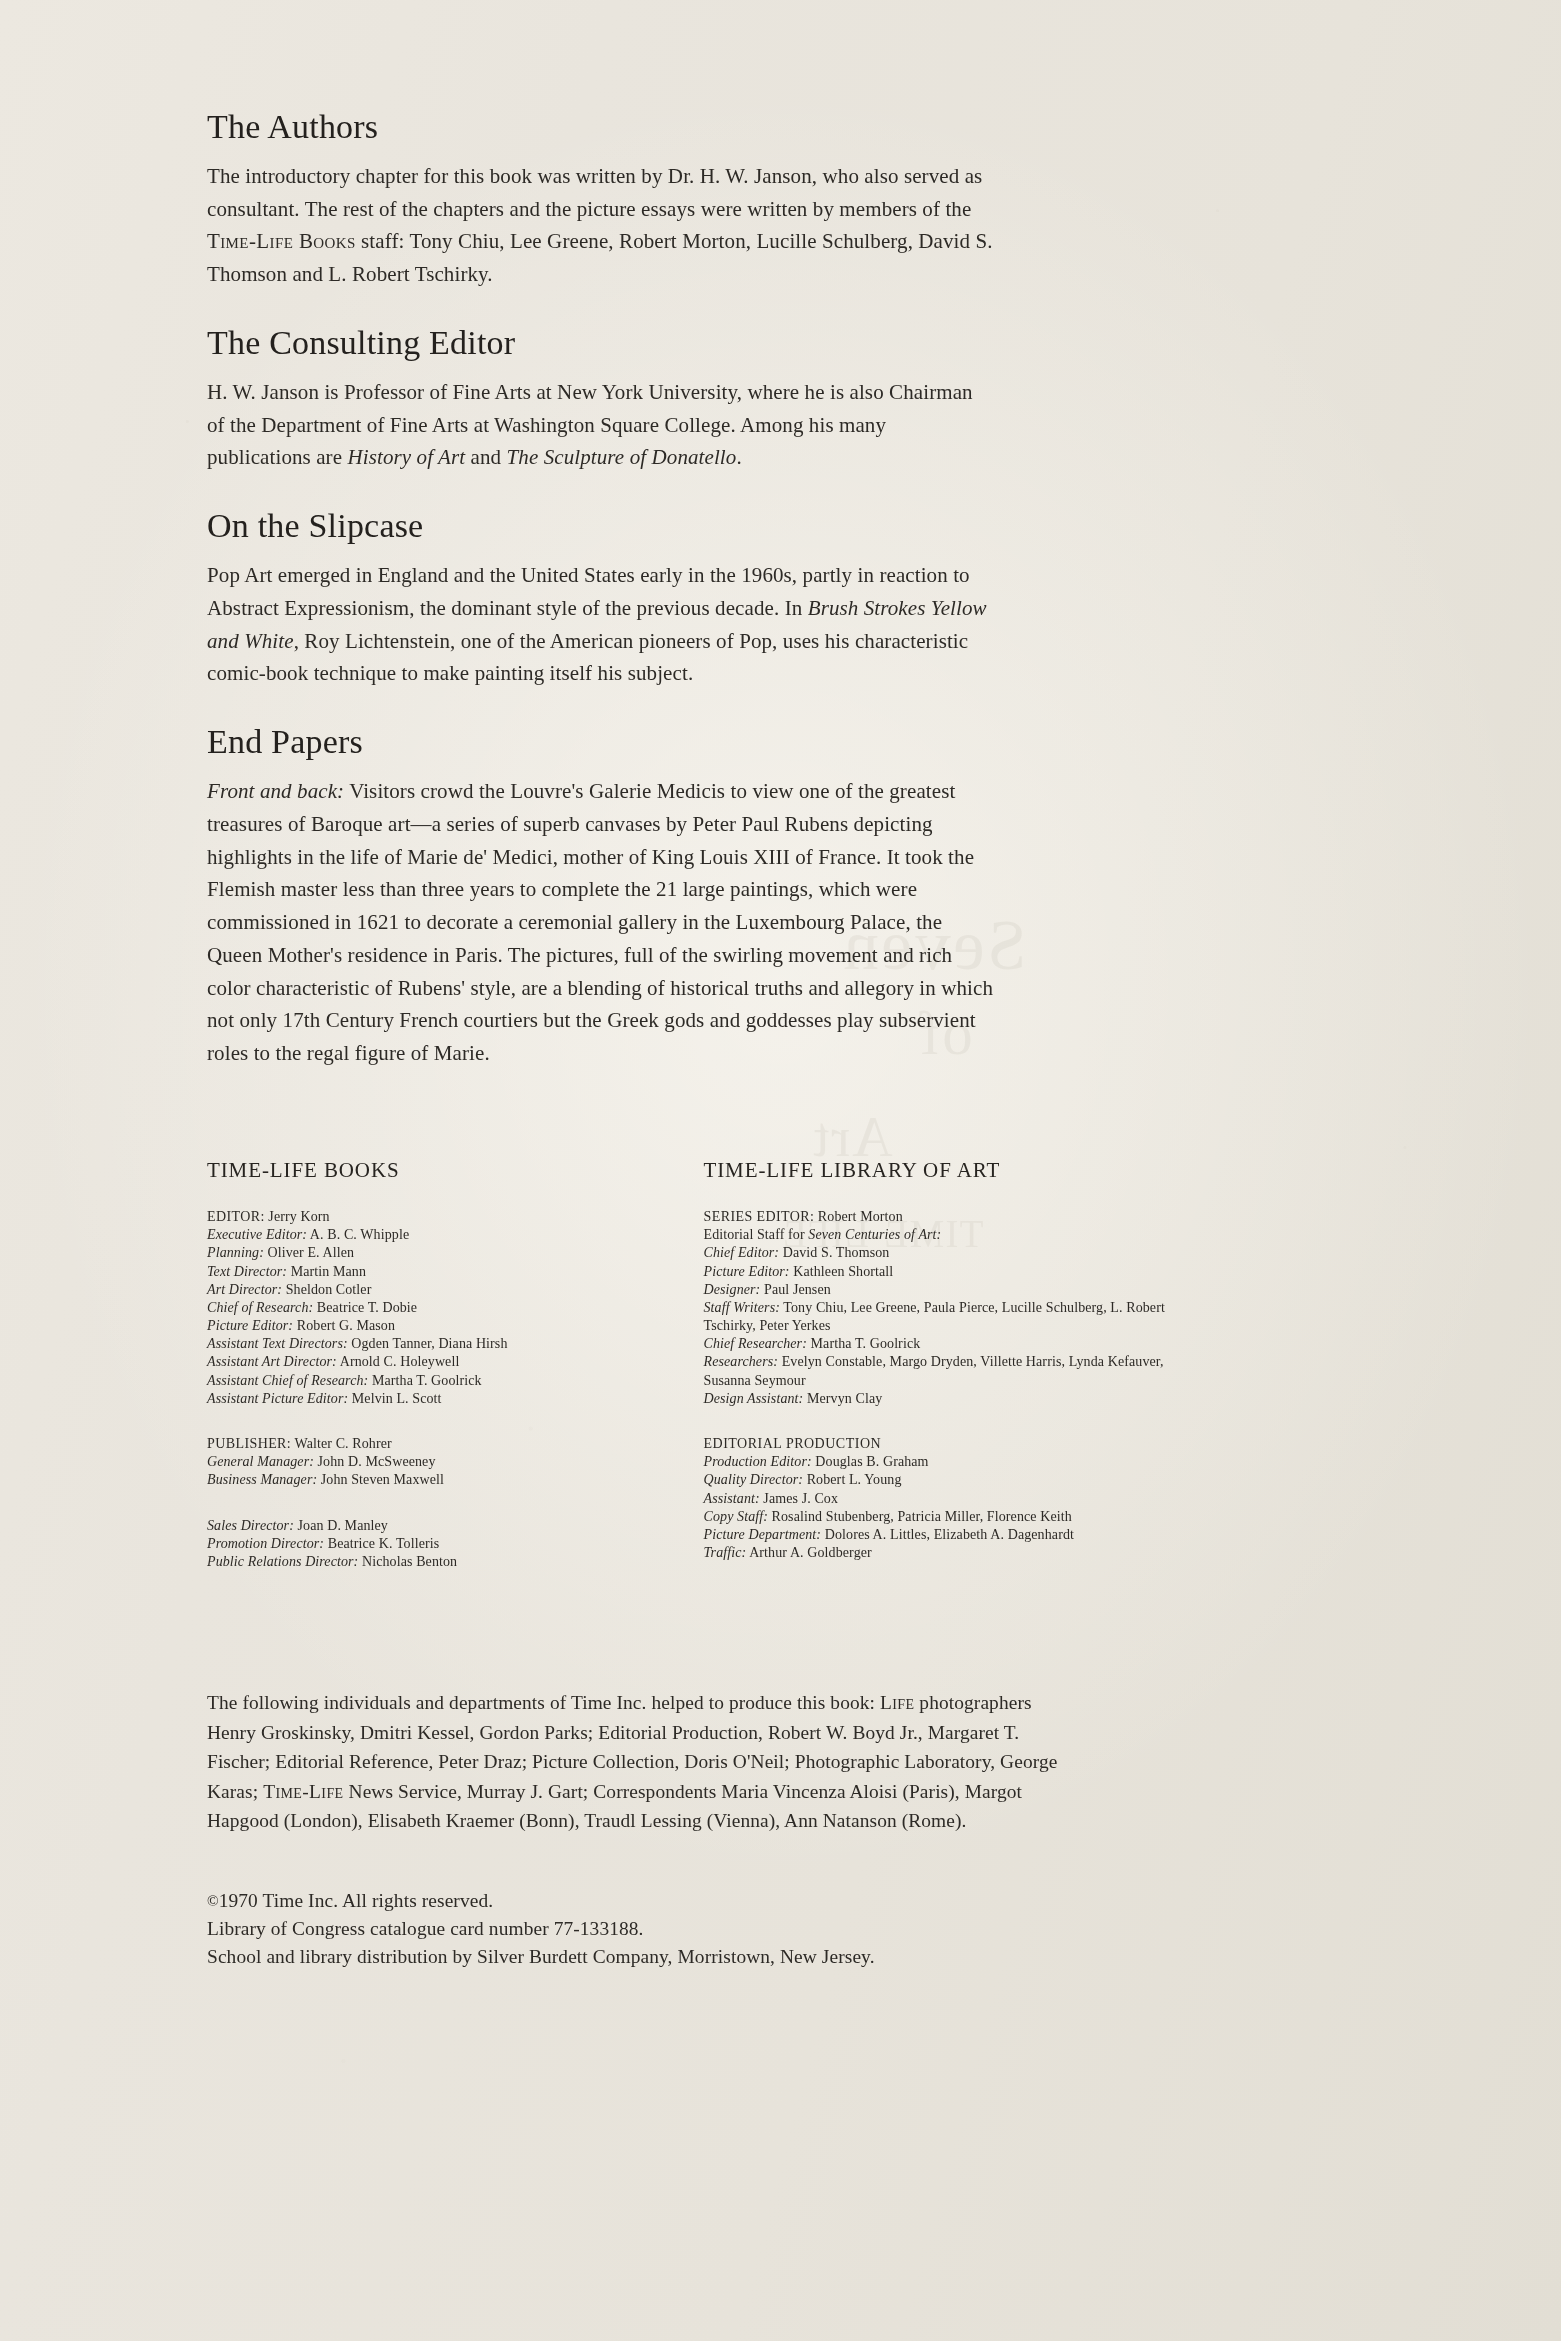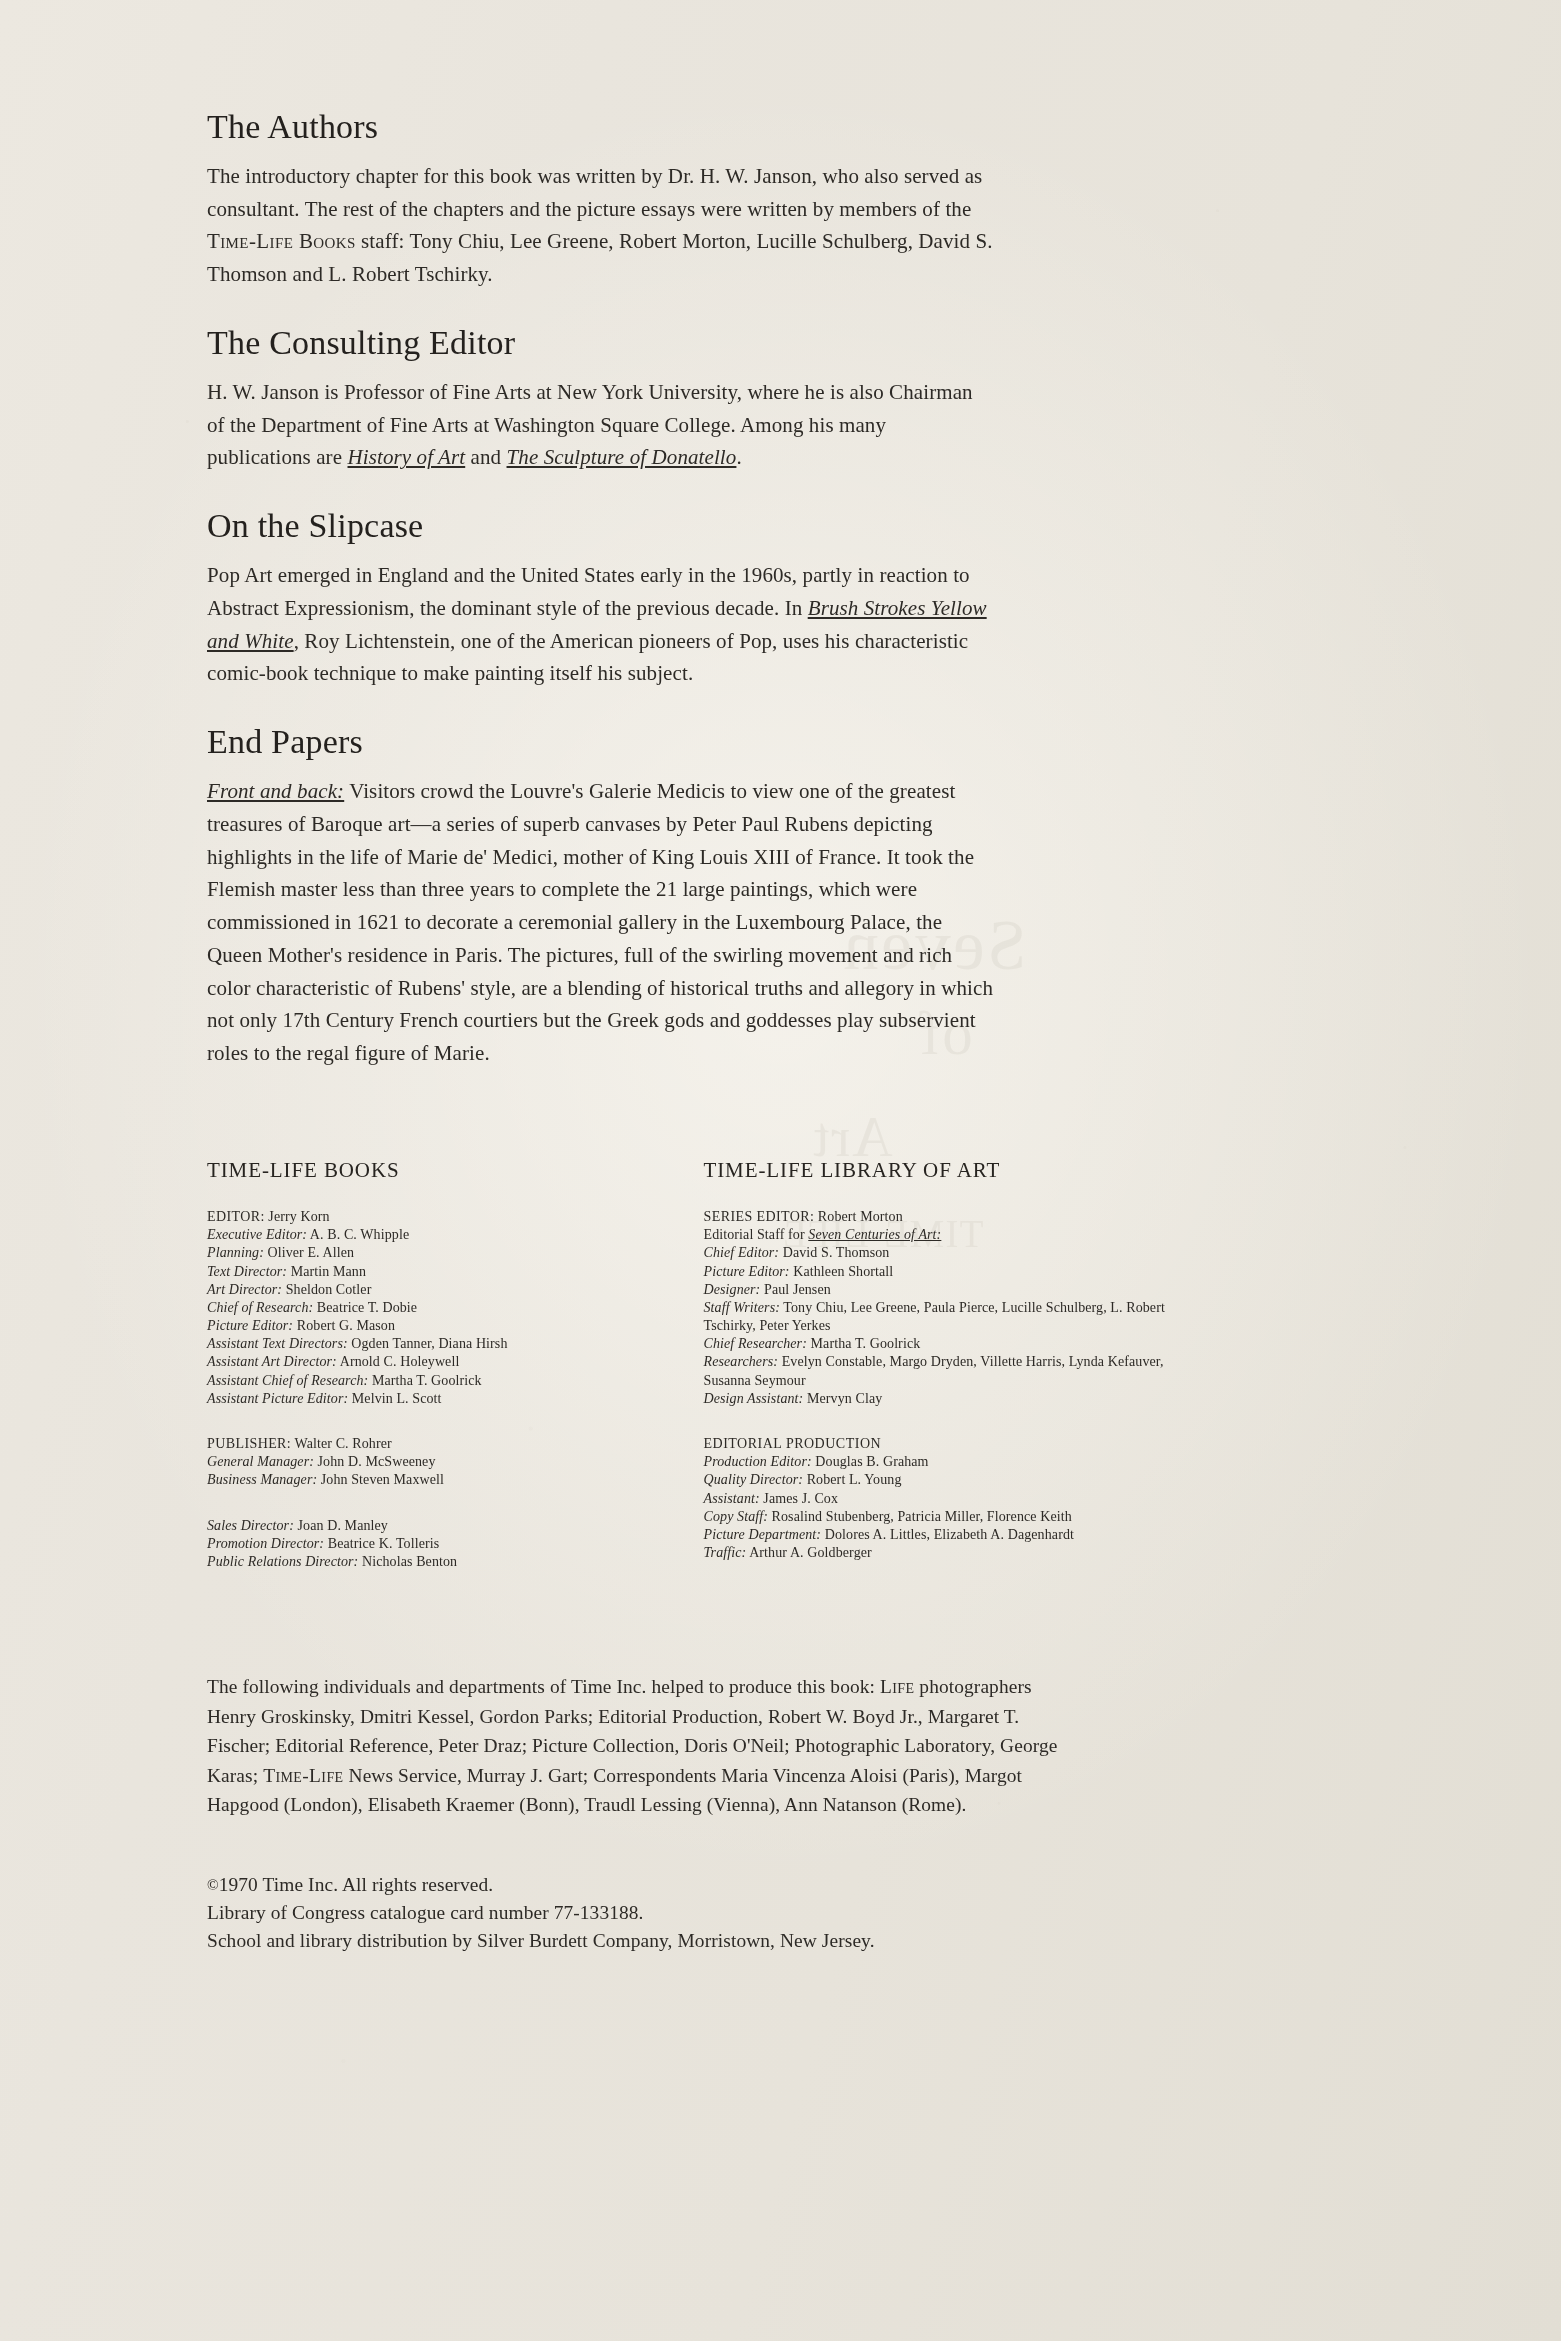--- a/index.html
+++ b/index.html
@@ -74,39 +74,39 @@
     line-height: 1.56;
     margin: 0;
     max-width: 788px;
     color: #2d2a26;
     letter-spacing: 0.1px;
   }
   .sc {
     font-variant: small-caps;
     letter-spacing: 0.4px;
   }
-  i, .ital { font-style: italic; text-decoration: underline; }
+  i, .ital { font-style: italic; }
 
   
   .credits {
     display: flex;
     margin-top: 88px;
     width: 993px;
   }
   .col { width: 497px; }
   .col-right { width: 497px; }
   h3.col-head {
     font-size: 21px;
     font-weight: normal;
     margin: 0 0 25px 0;
     letter-spacing: 0.9px;
     color: #272420;
   }
   .group { margin-bottom: 27px; }
-  .group:last-child { margin-bottom: 0; }
+  .group:last-child { margin-bottom: 16px; }
   .cred-line {
     font-size: 14px;
     line-height: 1.30;
     margin: 0;
     color: #2d2a26;
     letter-spacing: 0.1px;
   }
   .role {
     font-style: italic;
   }

